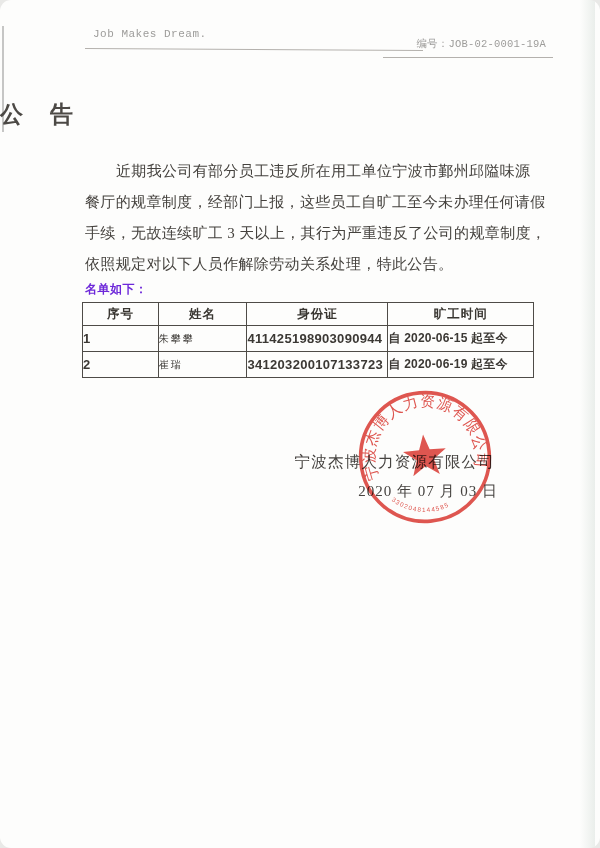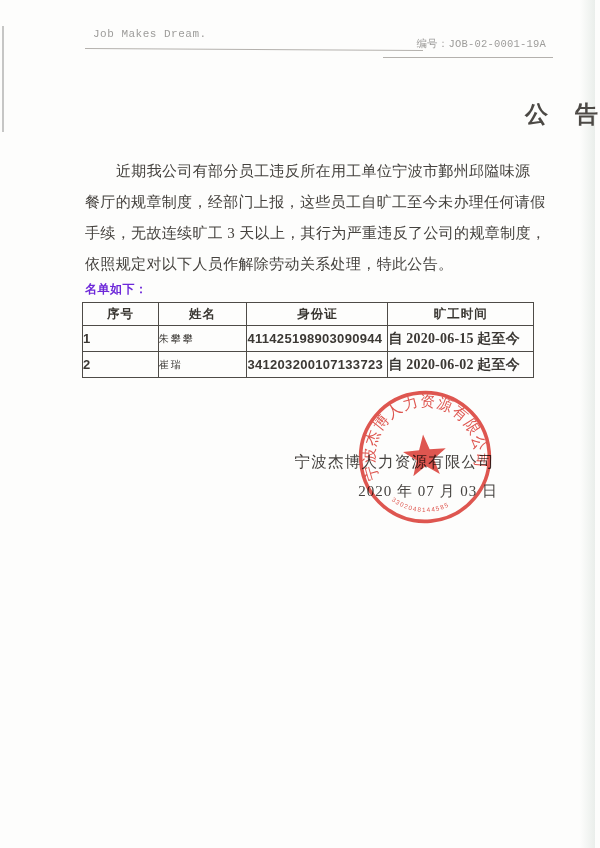--- a/index.html
+++ b/index.html
@@ -2,41 +2,42 @@
 <html><head>
 <meta charset="utf-8">
 <style>
   * { margin:0; padding:0; box-sizing:border-box; }
   html,body { background:#e9e9e7; }
   .page {
     position:relative; width:600px; height:848px; margin:0 auto;
     background:#fdfdfc; overflow:hidden;
     font-family:"Liberation Serif","DejaVu Serif",serif;
     color:#45423e;
+    border-radius:11px;
   }
   
   .edge-left { position:absolute; left:2px; top:26px; width:2px; height:106px; background:#a9a9a7; opacity:.65; }
   .edge-right { position:absolute; right:5px; top:0; width:15px; height:100%;
     background:linear-gradient(to right, rgba(255,255,255,0), rgba(203,214,207,.38)); }
   
   .slogan {
     position:absolute; left:93px; top:28px;
     font-family:"Liberation Mono","DejaVu Sans Mono",monospace;
     font-size:11px; color:#9d9c9a; letter-spacing:.5px;
   }
   .doc-no {
     position:absolute; right:54px; top:37px;
     font-family:"Liberation Mono","DejaVu Sans Mono",monospace;
     font-size:10.5px; color:#9d9c9a; letter-spacing:.2px;
   }
   .rule-1 { position:absolute; left:85px; top:49px; width:338px; height:1px; background:#b4b1ad; transform:rotate(.35deg); }
   .rule-2 { position:absolute; left:383px; top:57px; width:170px; height:1px; background:#b4b1ad; }
   
   .title {
-    position:absolute; left:0; top:99px; width:100%; text-align:right;
+    position:absolute; left:0; top:99px; width:100%; text-align:left;
     font-size:23px; font-weight:600; color:#4c4945; letter-spacing:2px;
   }
   
   .body-text { position:absolute; left:85px; top:156px; width:456px; }
   .body-line { height:31px; line-height:31px; font-size:15px; letter-spacing:.35px; color:#45423e; white-space:nowrap; }
   .body-line.indent { padding-left:31px; }
   .list-label {
     position:absolute; left:85px; top:281px;
     font-family:"Liberation Sans","DejaVu Sans",sans-serif;
     font-size:12px; font-weight:bold; color:#6d28d9; letter-spacing:.5px;
@@ -45,21 +46,21 @@
   .roster { position:absolute; left:82px; top:302px; width:452px; border-collapse:collapse; }
   .roster th, .roster td { border:1.4px solid #4e4b47; vertical-align:middle; }
   .roster th {
     height:23px; font-family:"Liberation Sans","DejaVu Sans",sans-serif;
     font-size:12.5px; font-weight:bold; color:#393631; letter-spacing:1px;
   }
   .roster td { height:26px; color:#3b3834; }
   .cell-no  { font-family:"Liberation Sans","DejaVu Sans",sans-serif; font-weight:bold; font-size:13px; }
   .cell-name{ font-size:10px; letter-spacing:2px; }
   .cell-id  { font-family:"Liberation Sans","DejaVu Sans",sans-serif; font-weight:600; font-size:13px; color:#34312d; letter-spacing:.3px; }
-  .cell-time{ font-family:Liberation Serif, serif; font-weight:600; font-size:14px; color:#3b3834; letter-spacing:.2px; }
+  .cell-time{ font-family:Liberation Sans, sans-serif; font-weight:600; font-size:12px; color:#3b3834; letter-spacing:.2px; }
   
   .sig-company { position:absolute; right:105px; top:452px; font-size:15.5px; letter-spacing:1.2px; color:#464340; }
   .sig-date    { position:absolute; right:102px; top:482px; font-size:15px; letter-spacing:1px; color:#464340; }
   
   .seal {
     position:absolute; left:346px; top:378px; width:158px; height:158px;
     mix-blend-mode:multiply; opacity:.9; pointer-events:none;
   }
 </style>
 </head>
@@ -105,21 +106,21 @@
       <tr>
         <td class="cell-no">1</td>
         <td class="cell-name">朱攀攀</td>
         <td class="cell-id">411425198903090944</td>
         <td class="cell-time">自 2020-06-15 起至今</td>
       </tr>
       <tr>
         <td class="cell-no">2</td>
         <td class="cell-name">崔瑞</td>
         <td class="cell-id">341203200107133723</td>
-        <td class="cell-time">自 2020-06-02 起至今</td>
+        <td class="cell-time">自 2020-06-19 起至今</td>
       </tr>
     </tbody>
   </table>
 
   <div class="sig-company">宁波杰博人力资源有限公司</div>
   <div class="sig-date">2020 年 07 月 03 日</div>
 
   <svg class="seal" viewBox="0 0 140 140" xmlns="http://www.w3.org/2000/svg">
     <defs>
       <path id="sealArc" d="M 27.7,85.4 A 45,45 0 1,1 112.3,85.4" fill="none"></path>

